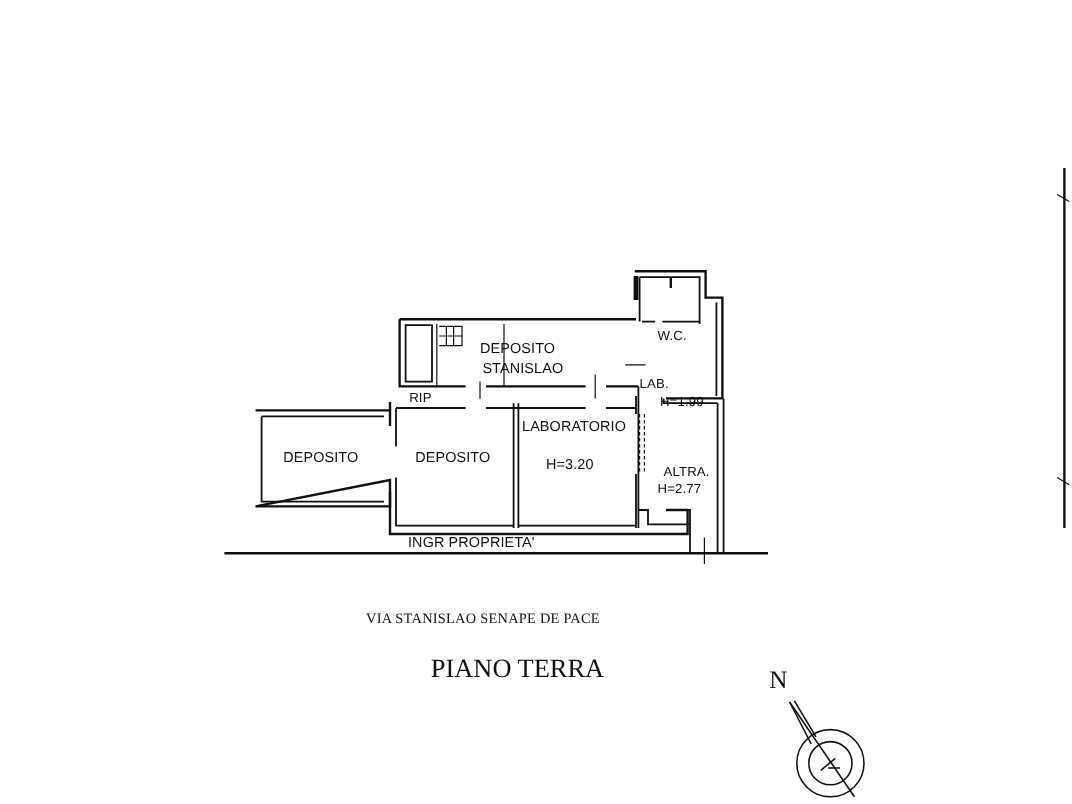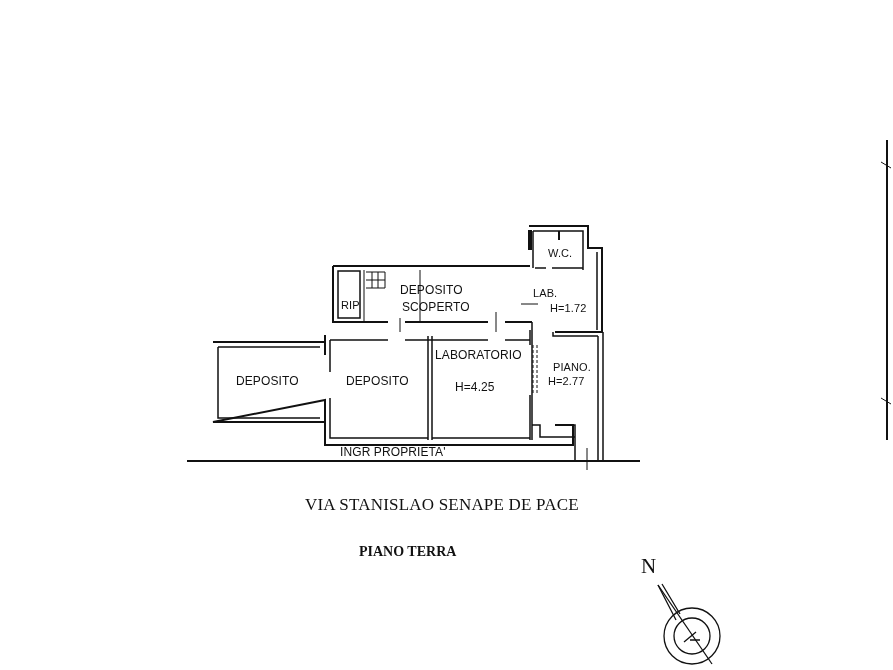--- a/index.html
+++ b/index.html
@@ -1,21 +1,21 @@
 <!DOCTYPE html>
 <html><head>
   <meta charset="utf-8">
   <style>
     html, body { margin: 0; padding: 0; background: #ffffff; }
     body { width: 893px; height: 670px; position: relative; overflow: hidden; font-family: "Liberation Sans", sans-serif; color: #111; }
     svg { position: absolute; left: 0; top: 0; }
     .lbl { position: absolute; font-family: "Liberation Sans", sans-serif; font-size: 12px; color: #111; white-space: nowrap; letter-spacing: 0.1px; }
-    .lbl-sm { font-size: 11px; }
-    .street { position: absolute; left: 305px; top: 495px; font-family: "Liberation Serif", serif; font-size: 17px; letter-spacing: 0.2px; }
-    .floor { position: absolute; left: 359px; top: 544px; font-family: "Liberation Serif", serif; font-size: 14px; font-weight: bold; }
+    .lbl-sm { font-size: 11px; margin-top: 27px; }
+    .street { position: absolute; left: 305px; top: 508px; font-family: "Liberation Serif", serif; font-size: 12px; letter-spacing: 0.2px; }
+    .floor { position: absolute; left: 359px; top: 544px; font-family: "Liberation Serif", serif; font-size: 22px; }
     .north { position: absolute; left: 641px; top: 554px; font-family: "Liberation Serif", serif; font-size: 21px; }
   </style>
 </head>
 <body>
 
 <svg width="893" height="670" viewBox="0 0 893 670">
   <g fill="none" stroke="#111" stroke-width="2">
 
     <path d="M213 342 H325 V355 M325 400 V422 H213 Z"></path>
     <path d="M218 347 H320 M218 347 V418 H320" stroke-width="1.5"></path>
@@ -58,27 +58,27 @@
     <circle cx="692" cy="636" r="28"></circle>
     <circle cx="692" cy="636" r="18"></circle>
     <path d="M658 585 L712 664"></path>
     <path d="M658 585 L676 620 M662 584 L680 614"></path>
     <path d="M684 642 L696 632 M690 640 L700 640"></path>
   </g>
 </svg>
 
 <div class="lbl lbl-sm" style="left:341px;top:299px">RIP</div>
 <div class="lbl" style="left:400px;top:283px">DEPOSITO</div>
-<div class="lbl" style="left:402px;top:300px">SCOPERTO</div>
+<div class="lbl" style="left:402px;top:300px">STANISLAO</div>
 <div class="lbl lbl-sm" style="left:548px;top:247px">W.C.</div>
 <div class="lbl lbl-sm" style="left:533px;top:287px">LAB.</div>
-<div class="lbl lbl-sm" style="left:550px;top:302px">H=1.72</div>
+<div class="lbl lbl-sm" style="left:550px;top:302px">H=1.99</div>
 <div class="lbl" style="left:236px;top:374px">DEPOSITO</div>
 <div class="lbl" style="left:346px;top:374px">DEPOSITO</div>
 <div class="lbl" style="left:435px;top:348px">LABORATORIO</div>
-<div class="lbl" style="left:455px;top:380px">H=4.25</div>
-<div class="lbl lbl-sm" style="left:553px;top:361px">PIANO.</div>
+<div class="lbl" style="left:455px;top:380px">H=3.20</div>
+<div class="lbl lbl-sm" style="left:553px;top:361px">ALTRA.</div>
 <div class="lbl lbl-sm" style="left:548px;top:375px">H=2.77</div>
 <div class="lbl" style="left:340px;top:445px">INGR PROPRIETA'</div>
 
 <div class="street">VIA STANISLAO SENAPE DE PACE</div>
 <div class="floor">PIANO TERRA</div>
 <div class="north">N</div>
 
 </body></html>

